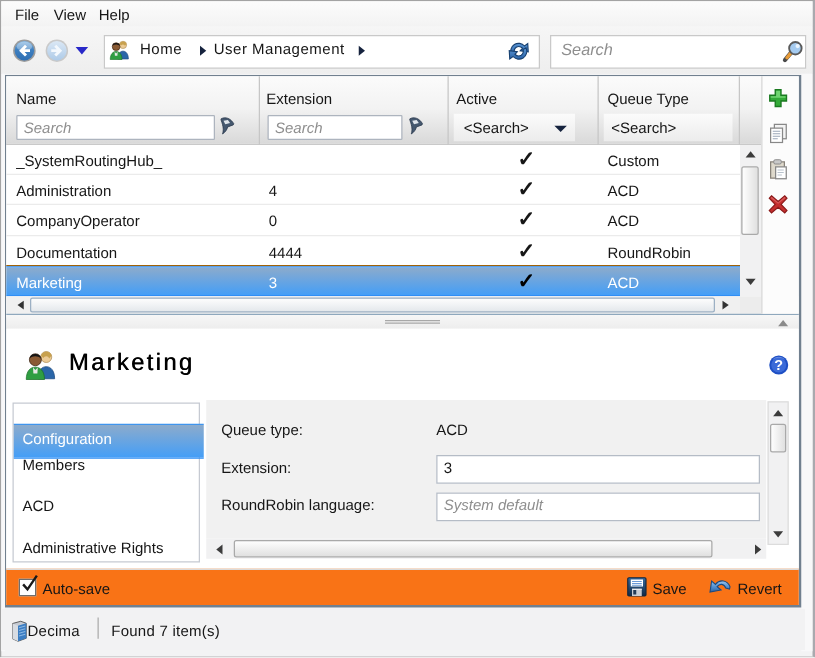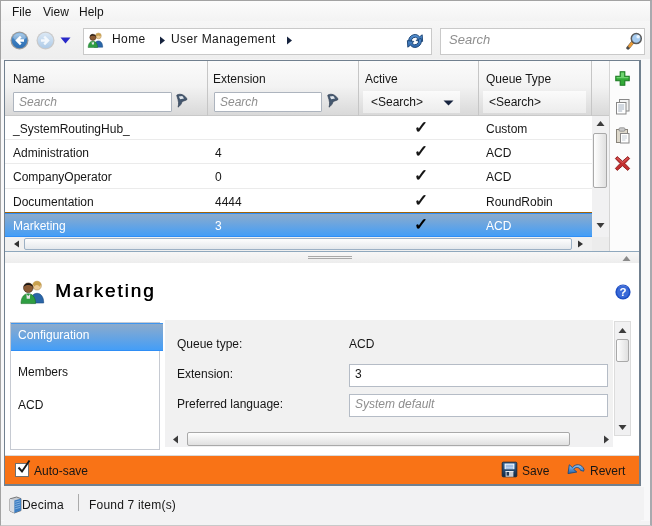--- a/index.html
+++ b/index.html
@@ -219,34 +219,35 @@
   </svg>
   <span class="abs" style="left:50px;top:17px;font-size:19px;letter-spacing:1.9px;color:#000;text-shadow:0.4px 0 0 #000">Marketing</span>
   <svg class="abs" style="left:610px;top:21px" width="16" height="16" viewBox="0 0 16 16">
     <circle cx="8" cy="8" r="7.6" fill="#1e4fc4"></circle>
     <circle cx="8" cy="8" r="6" fill="#3a6ad8"></circle>
     <path d="M3 4 a6 6 0 0 1 10 0 a8 8 0 0 0 -10 0 z" fill="#7a9ae8" opacity="0.8"></path>
     <text x="8" y="12.2" font-size="11.5" font-weight="bold" fill="#fff" text-anchor="middle" font-family="Liberation Sans">?</text>
   </svg>
 
   <div class="abs" style="left:5px;top:59px;width:150px;height:128px;background:#fff;border:1px solid #c6cad2">
-    <div class="abs" style="left:0;top:0;width:152px;height:28px;background:linear-gradient(#8cabcc,#449ef7);border-top:1px solid #3f95ee;border-bottom:1px solid #2f8ef5;color:#fff">
+    <div class="abs" style="left:0;top:16px;width:152px;height:28px;background:linear-gradient(#8cabcc,#449ef7);border-top:1px solid #3f95ee;border-bottom:1px solid #2f8ef5;color:#fff">
       <span class="abs" style="left:7px;top:4px">Configuration</span>
     </div>
     <span class="abs" style="left:7px;top:42px">Members</span>
     <span class="abs" style="left:7px;top:75px">ACD</span>
+    <span class="abs" style="left:7px;top:108px">Administrative Rights</span>
   </div>
 
   <div class="abs" style="left:160px;top:57px;width:448px;height:111px;background:#f1f1f1">
     <span class="abs" style="left:12px;top:17px">Queue type:</span>
     <span class="abs" style="left:184px;top:17px">ACD</span>
     <span class="abs" style="left:12px;top:47px">Extension:</span>
     <div class="abs" style="left:184px;top:44px;width:259px;height:23px;background:#fff;border:1px solid #b5bcc6"></div>
     <span class="abs" style="left:190px;top:47px">3</span>
-    <span class="abs" style="left:12px;top:77px">Preferred language:</span>
+    <span class="abs" style="left:12px;top:77px">RoundRobin language:</span>
     <div class="abs" style="left:184px;top:74px;width:259px;height:23px;background:#fff;border:1px solid #b5bcc6"></div>
     <span class="abs ital" style="left:190px;top:77px">System default</span>
   </div>
 
   <div class="abs" style="left:160px;top:168px;width:448px;height:16px;background:#f1f1f2">
     <svg class="abs" style="left:7px;top:4px" width="7" height="9" viewBox="0 0 7 9">
         <path d="M6 0.5 L1 4.5 L6 8.5 Z" fill="#3c3c3c"></path>
       </svg>
     <div class="abs" style="left:22px;top:1px;width:383px;height:14px;background:linear-gradient(#fefefe,#e0e0e0);border:1px solid #a9a9a9;border-radius:2px"></div>
     <svg class="abs" style="left:438px;top:4px" width="7" height="9" viewBox="0 0 7 9">

